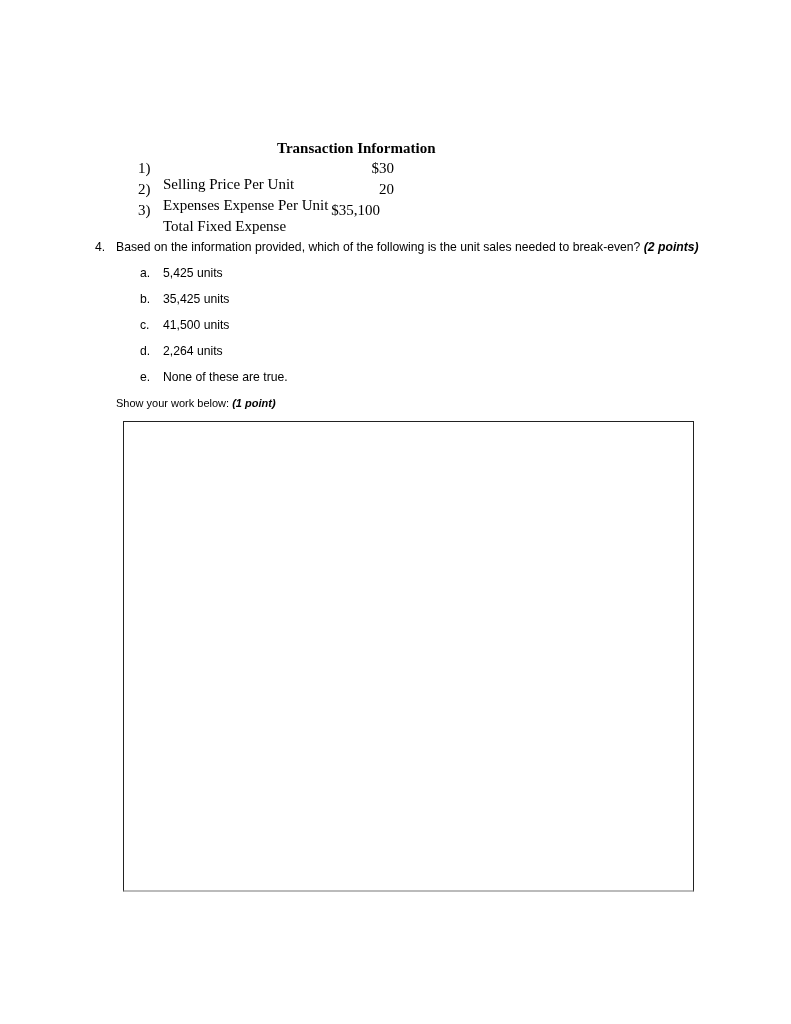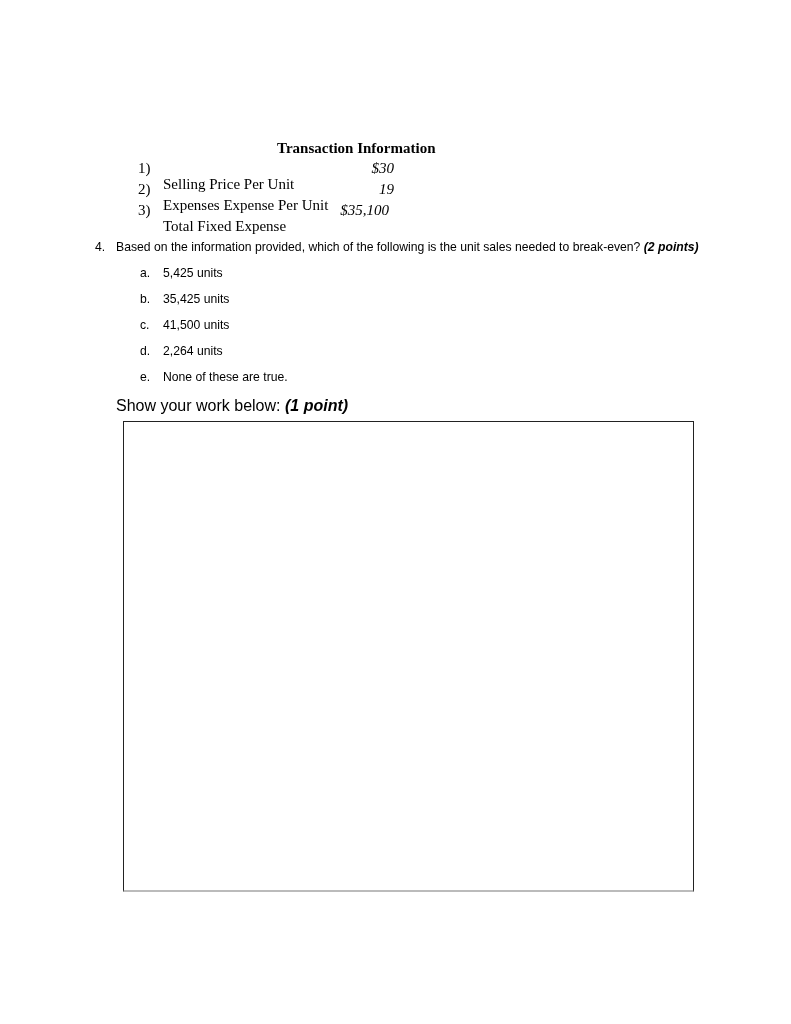--- a/index.html
+++ b/index.html
@@ -3,51 +3,51 @@
 <meta charset="utf-8">
 <style>
   html, body { margin:0; padding:0; background:#fff; }
   body { width:791px; height:1024px; position:relative; overflow:hidden; color:#000; }
   .serif { font-family: "Liberation Serif", "DejaVu Serif", serif; }
   .sans { font-family: "Liberation Sans", "DejaVu Sans", sans-serif; }
   .tx-title { position:absolute; left:232px; top:140px; font-size:15px; font-weight:bold;margin-left:45px; }
   .tx-row { position:absolute; left:138px; font-size:15px; width:260px; height:20px; }
   .tx-num { position:absolute; left:0; top:0; }
   .tx-label { position:absolute; left:25px; top:0;margin-top:16px; }
-  .tx-val { position:absolute; right:4px; top:0; text-align:right;font-style:italic; }
+  .tx-val { position:absolute; right:4px; top:0; text-align:right; }
   .q { position:absolute; left:95px; top:240px; font-size:12.2px; }
   .q-num { position:absolute; left:0; top:0; }
   .q-text { position:absolute; left:21px; top:0; white-space:nowrap; }
   .q-pts { font-weight:bold; font-style:italic; }
   .opt { position:absolute; left:140px; font-size:12.2px; height:16px; }
   .opt-letter { position:absolute; left:0; top:0; }
   .opt-text { position:absolute; left:23px; top:0; white-space:nowrap;text-align:center; }
-  .work { position:absolute; left:116px; top:397px; font-size:16px; white-space:nowrap; }
+  .work { position:absolute; left:116px; top:397px; font-size:11px; white-space:nowrap; }
   .work-box { position:absolute; left:123px; top:421px; width:569px; height:468px; border:1px solid #222; border-bottom:2px solid #bbb; background:#fff; }
 </style>
 </head>
 <body>
 
 <div class="serif">
   <div class="tx-title">Transaction Information</div>
 
   <div class="tx-row" style="top:160px;">
     <span class="tx-num">1)</span>
     <span class="tx-label">Selling Price Per Unit</span>
     <span class="tx-val">$30</span>
   </div>
   <div class="tx-row" style="top:181px;">
     <span class="tx-num">2)</span>
     <span class="tx-label">Expenses Expense Per Unit</span>
-    <span class="tx-val">19</span>
+    <span class="tx-val">20</span>
   </div>
   <div class="tx-row" style="top:202px;">
     <span class="tx-num">3)</span>
     <span class="tx-label">Total Fixed Expense</span>
-    <span class="tx-val" style="right:9px;">$35,100</span>
+    <span class="tx-val" style="right:18px;">$35,100</span>
   </div>
 </div>
 
 <div class="q sans">
   <span class="q-num">4.</span>
   <span class="q-text"><span>Based on the information provided, which of the following is the unit sales needed to break-even?</span> <span class="q-pts">(2 points)</span></span>
 </div>
 
 <div class="sans">
   <div class="opt" style="top:266px;">

